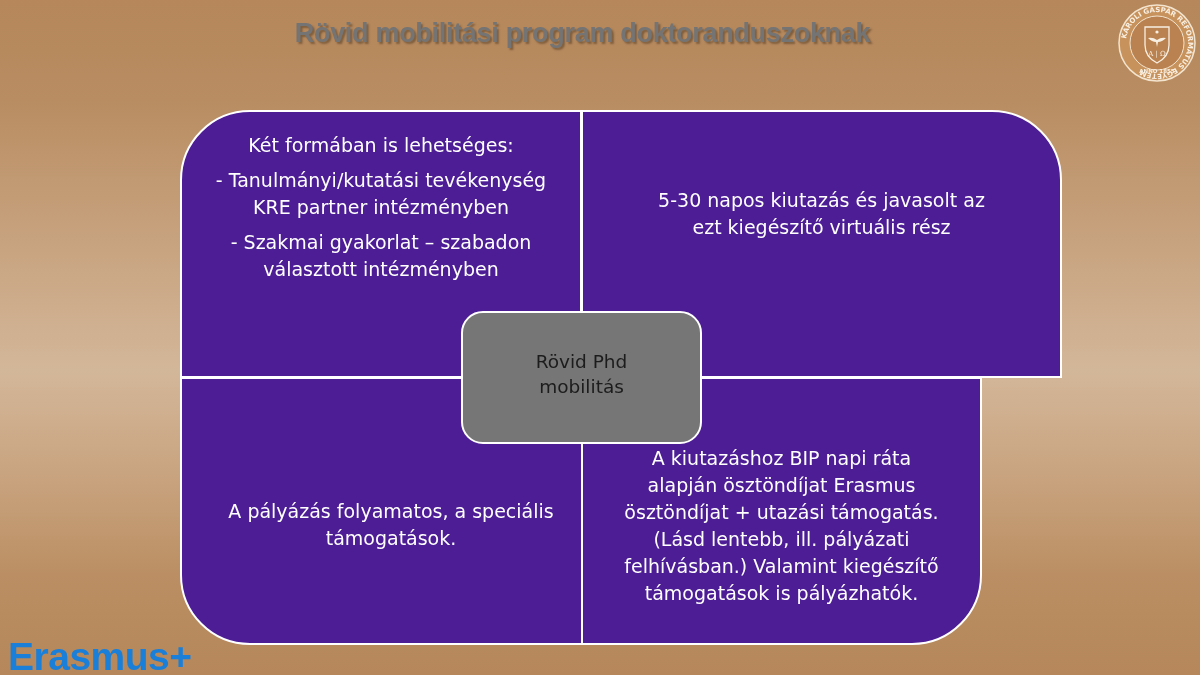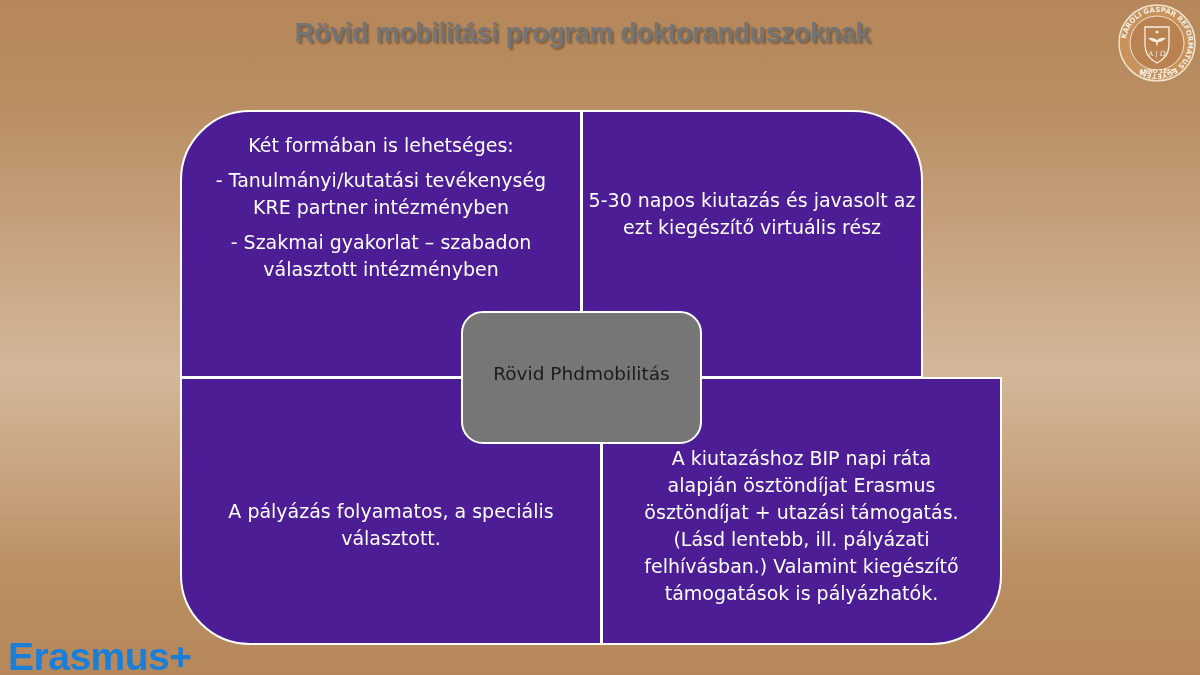--- a/index.html
+++ b/index.html
@@ -28,29 +28,29 @@
       position: absolute;
       background: #4c1d95;
       border: 2.5px solid #ffffff;
       color: #ffffff;
       font-family: "DejaVu Sans", sans-serif;
       font-size: 19px; line-height: 27px;
       text-align: center;
       display: flex; flex-direction: column; justify-content: center; align-items: center;
     }
     .q-tl { left: 0; top: 0; width: 402px; height: 268px; border-top-left-radius: 70px; justify-content: flex-start; padding-top: 18px; }
-    .q-tr { left: 401px; top: 0; width: 342px; height: 268px; border-top-right-radius: 70px; padding-bottom: 60px; }
+    .q-tr { left: 401px; top: 0; width: 481px; height: 268px; border-top-right-radius: 70px; padding-bottom: 60px; }
     .q-bl { left: 0; top: 267px; width: 422px; height: 268px; border-bottom-left-radius: 70px; padding-top: 28px; }
-    .q-br { left: 401px; top: 267px; width: 401px; height: 268px; border-bottom-right-radius: 70px; padding-top: 30px; margin-left: 20px; }
+    .q-br { left: 401px; top: 267px; width: 401px; height: 268px; border-bottom-right-radius: 70px; padding-top: 30px; }
     .q-tl p { margin: 2px 0 6px 0; }
     .q-tl .line { display: block; }
     .center {
       position: absolute; left: 461px; top: 311px; width: 241px; height: 133px;
       background: #767676; border: 2.5px solid #ffffff; border-radius: 22px;
-      display: flex; flex-direction: row; justify-content: center; align-items: center;
+      display: flex; flex-direction: column; justify-content: center; align-items: center;
       color: #1c1c1c;
       font-family: "DejaVu Sans", sans-serif; font-size: 18.5px; line-height: 25px;
       text-align: center; padding-bottom: 8px;
     }
     .erasmus {
       position: absolute; left: 8px; top: 635px;
       font-family: "Liberation Sans", sans-serif; font-weight: bold;
       font-size: 39px; color: #1a7fd8; letter-spacing: -0.5px;
     }
   </style>
@@ -90,21 +90,21 @@
     </p>
   </div>
 
   <div class="quad q-tr">
     <span>5-30 napos kiutazás és javasolt az</span>
     <span>ezt kiegészítő virtuális rész</span>
   </div>
 
   <div class="quad q-bl">
     <span>A pályázás folyamatos, a speciális</span>
-    <span>választott.</span>
+    <span>támogatások.</span>
   </div>
 
   <div class="quad q-br">
     <span>A kiutazáshoz BIP napi ráta</span>
     <span>alapján ösztöndíjat Erasmus</span>
     <span>ösztöndíjat + utazási támogatás.</span>
     <span>(Lásd lentebb, ill. pályázati</span>
     <span>felhívásban.) Valamint kiegészítő</span>
     <span>támogatások is pályázhatók.</span>
   </div>

